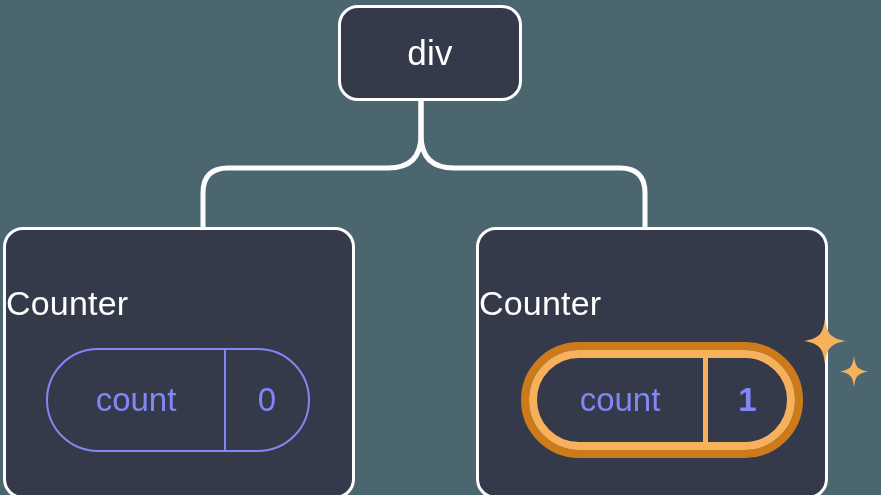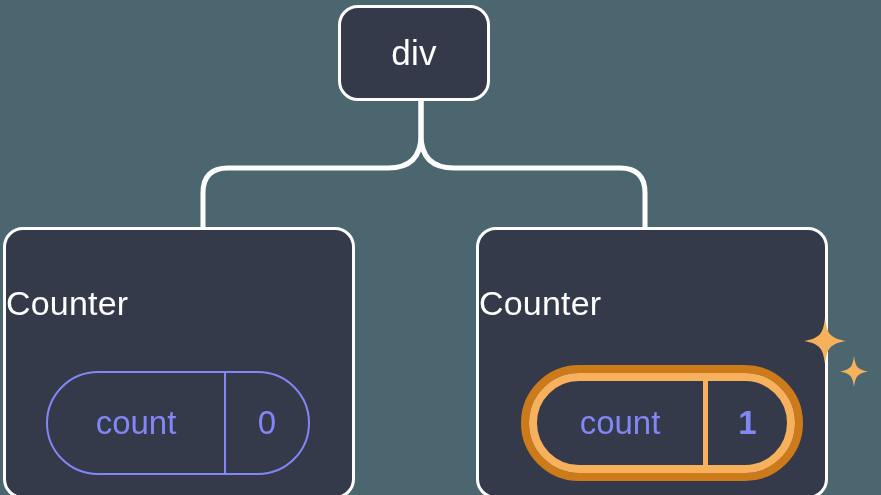--- a/index.html
+++ b/index.html
@@ -33,21 +33,21 @@
   .node {
     position: absolute;
     background: #343a4a;
     border: 3px solid #fdfdfd;
     border-radius: 20px;
     box-sizing: border-box;
   }
   .node-root {
     left: 338px;
     top: 5px;
-    width: 152px;
+    width: 184px;
     height: 96px;
     display: flex;
     align-items: center;
     justify-content: center;
   }
   .node-root .node-title {
     font-size: 35px;
     color: #ffffff;
     letter-spacing: 0.2px;
   }
@@ -69,21 +69,20 @@
     color: #ffffff;
     letter-spacing: 0.2px;
   }
 
   
   .pill {
     position: absolute;
     box-sizing: border-box;
     display: flex;
     align-items: stretch;
-    margin-top: 23px;
   }
   .pill-plain {
     left: 40px;
     top: 118px;
     width: 264px;
     height: 104px;
     border: 2px solid #8287f5;
     border-radius: 52px;
   }
   .pill-plain .pill-key,

